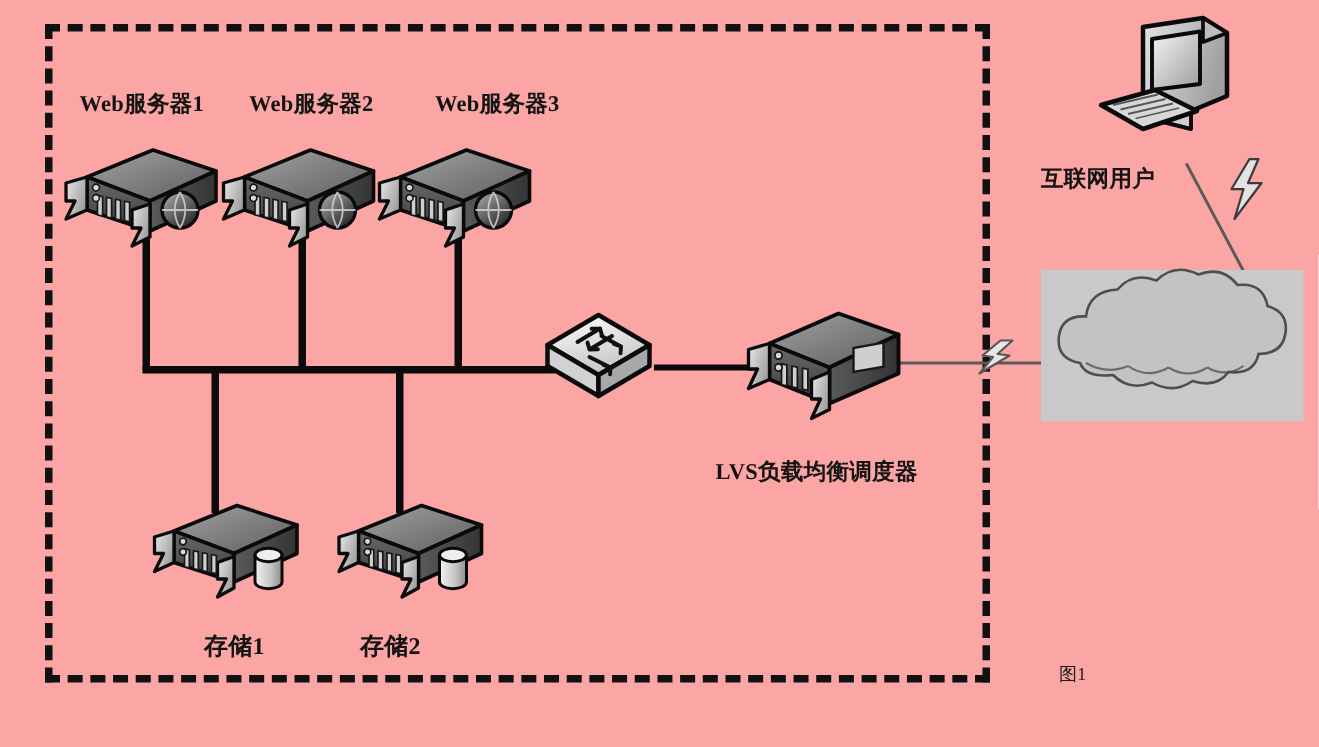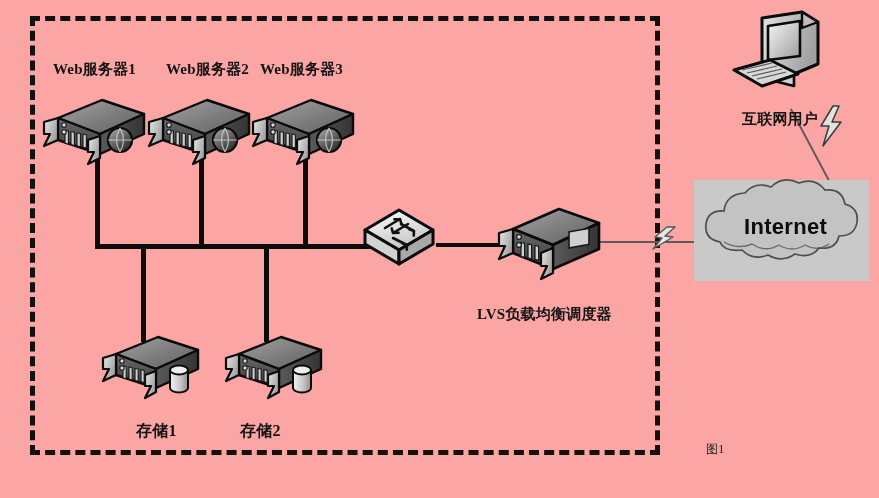--- a/index.html
+++ b/index.html
@@ -189,21 +189,21 @@
       </g>
       <circle cx="24" cy="33" r="2.3" fill="#d8d8d8" stroke="#161616" stroke-width="1.1"></circle>
       <circle cx="24" cy="40" r="2.3" fill="#d8d8d8" stroke="#161616" stroke-width="1.1"></circle>
       <circle cx="80" cy="48" r="12" fill="url(#gGlobe)" stroke="#0a0a0a" stroke-width="2.2"></circle>
       <path d="M68,48 h24 M80,36 q7,12 0,24 M80,36 q-7,12 0,24" fill="none" stroke="#d2d2d2" stroke-width="1.2" opacity=".85"></path>
     </svg>
   </div>
 
   <div class="lbl lbl-srv" style="left:53px;  top:60px;">Web服务器1</div>
   <div class="lbl lbl-srv" style="left:166px; top:60px;">Web服务器2</div>
-  <div class="lbl lbl-srv" style="left:260px; top:60px;">Web服务器3</div>
+  <div class="lbl lbl-srv" style="left:290px; top:60px;">Web服务器3</div>
 
   <div class="icon" style="left:100px; top:330px;">
     <svg width="105" height="70" viewBox="0 0 105 70">
       <g stroke="#0a0a0a" stroke-width="2.4" stroke-linejoin="round">
         <polygon points="16,24 58,7 98,20 56,39" fill="url(#gTop)"></polygon>
         <polygon points="16,24 56,39 56,58 16,45" fill="url(#gFront)"></polygon>
         <polygon points="56,39 98,20 98,39 56,58" fill="url(#gSide)"></polygon>
       </g>
       <g stroke="#0a0a0a" stroke-width="2.2" fill="url(#gLight2)" stroke-linejoin="round">
         <polygon points="3,28 16,24 16,45 3,51 9,39 3,39"></polygon>
@@ -313,42 +313,41 @@
                q14,4 12,18
                q-2,14 -18,14
                q-3,14 -20,12
                q-8,11 -24,6
                q-13,9 -27,1
                q-15,6 -26,-5
                q-18,2 -22,-8 z" fill="#c3c3c3" stroke="#4e4e4e" stroke-width="1.7"></path>
       <path d="M34,70 q14,8 28,2 M62,72 q13,9 27,1 M89,73 q13,8 26,0 M115,73 q12,7 24,-1" fill="none" stroke="#4e4e4e" stroke-width="1.4" opacity=".75"></path>
     </svg>
   </div>
-  <div class="lbl lbl-internet" style="left:744px; top:214px;">Internet</div>
 
   <div class="icon" style="left:728px; top:8px;">
     <svg width="108" height="96" viewBox="0 0 108 96">
       <g>
         <path d="M34,10 L74,4 L90,14 L90,56 L66,66 L34,58 Z" fill="url(#gCase)" stroke="#0a0a0a" stroke-width="3" stroke-linejoin="round"></path>
         <path d="M40,18 L72,13 L72,48 L40,52 Z" fill="url(#gScreen)" stroke="#0a0a0a" stroke-width="2.6" stroke-linejoin="round"></path>
         <path d="M42,60 L66,67 L66,78 L42,72 Z" fill="#cfcfcf" stroke="#0a0a0a" stroke-width="2.6" stroke-linejoin="round"></path>
         <path d="M74,4 L90,14 L74,20 Z" fill="#bdbdbd" stroke="#0a0a0a" stroke-width="2.4" stroke-linejoin="round"></path>
       </g>
       <g>
         <path d="M6,62 L42,52 L70,66 L34,78 Z" fill="#d8d8d8" stroke="#0a0a0a" stroke-width="3" stroke-linejoin="round"></path>
         <g stroke="#4a4a4a" stroke-width="1.2" fill="none" opacity=".9">
           <path d="M14,62 L44,55"></path>
             <path d="M19,65 L49,58"></path>
           <path d="M24,68 L54,61"></path>
             <path d="M29,71 L58,64"></path>
         </g>
       </g>
     </svg>
   </div>
-  <div class="lbl lbl-user" style="left:742px; top:110px;">互联网用户</div>
+  <div class="lbl lbl-user" style="left:694px; top:110px;">互联网用户</div>
 
   <div class="icon" style="left:817px; top:104px;">
     <svg width="30" height="44" viewBox="0 0 30 44">
       <path d="M16,2 L4,22 L12,22 L6,42 L24,18 L15,18 L22,2 Z" fill="#e2e2e2" stroke="#3b3b3b" stroke-width="1.5" stroke-linejoin="round"></path>
     </svg>
   </div>
 
   <div class="lbl lbl-fig" style="left:706px; top:441px;">图1</div>
 
 </div>

